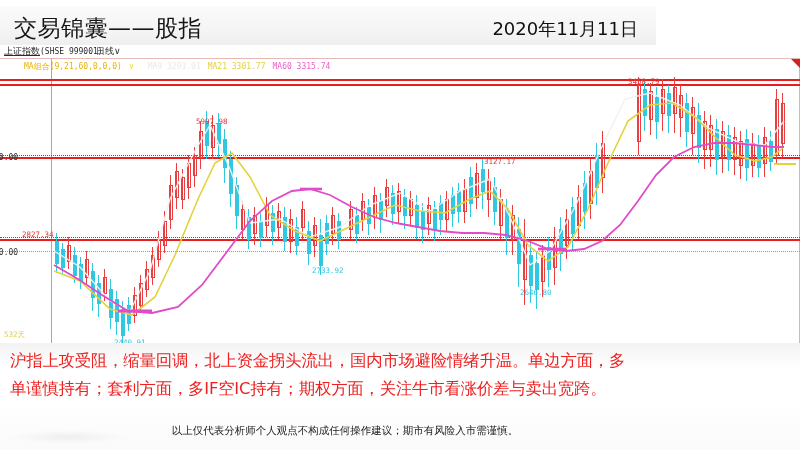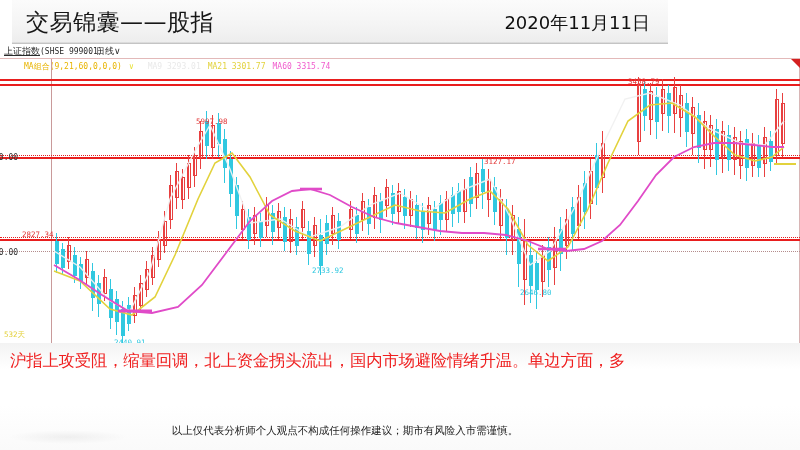--- a/index.html
+++ b/index.html
@@ -6,25 +6,24 @@
   body{
     width:800px;height:450px;overflow:hidden;
     background:#ffffff;
     font-family:"Liberation Sans","DejaVu Sans",sans-serif;
     position:relative;
   }
   #stage{position:absolute;inset:0;width:800px;height:450px;overflow:hidden;background:#fff;}
 
   
   .header{
-    position:absolute;left:0;top:0;width:656px;height:44px;
+    position:absolute;left:0;top:6px;width:656px;height:44px;
     background:linear-gradient(180deg,#fbfbfb 0%,#f4f4f4 60%,#ededed 100%);
     border-bottom:1px solid #c9c9c9;
     box-sizing:border-box;
-    margin-left:12px;
   }
   .header:after{
     content:"";position:absolute;left:0;right:0;bottom:-1px;height:2px;
     background:linear-gradient(180deg,rgba(0,0,0,.10),rgba(0,0,0,0));
   }
   .hdr-title{
     position:absolute;left:14px;top:7px;
     font-size:23px;line-height:30px;color:#161616;letter-spacing:.5px;
     font-family:"DejaVu Sans","Liberation Sans",sans-serif;
     white-space:nowrap;
@@ -442,20 +441,21 @@
       <div class="pricelab pl-cyan" style="left:114px;top:279px;">2440.91</div>
       <div class="pricelab pl-yellow" style="left:4px;top:271px;">532天</div>
 
       <div class="arrow-tr"></div>
       <div class="legend-dash"></div>
     </div>
   </div>
 
   <div class="comment">
     <div class="line">沪指上攻受阻，缩量回调，北上资金拐头流出，国内市场避险情绪升温。单边方面，多</div>
+    <div class="line">单谨慎持有；套利方面，多IF空IC持有；期权方面，关注牛市看涨价差与卖出宽跨。</div>
   </div>
 
   <div class="footer-fade"></div>
   <div class="wm"></div>
   <div class="disclaimer">
     <span>以上仅代表分析师个人观点不构成任何操作建议；期市有风险入市需谨慎。</span>
   </div>
 
 </div>
 

